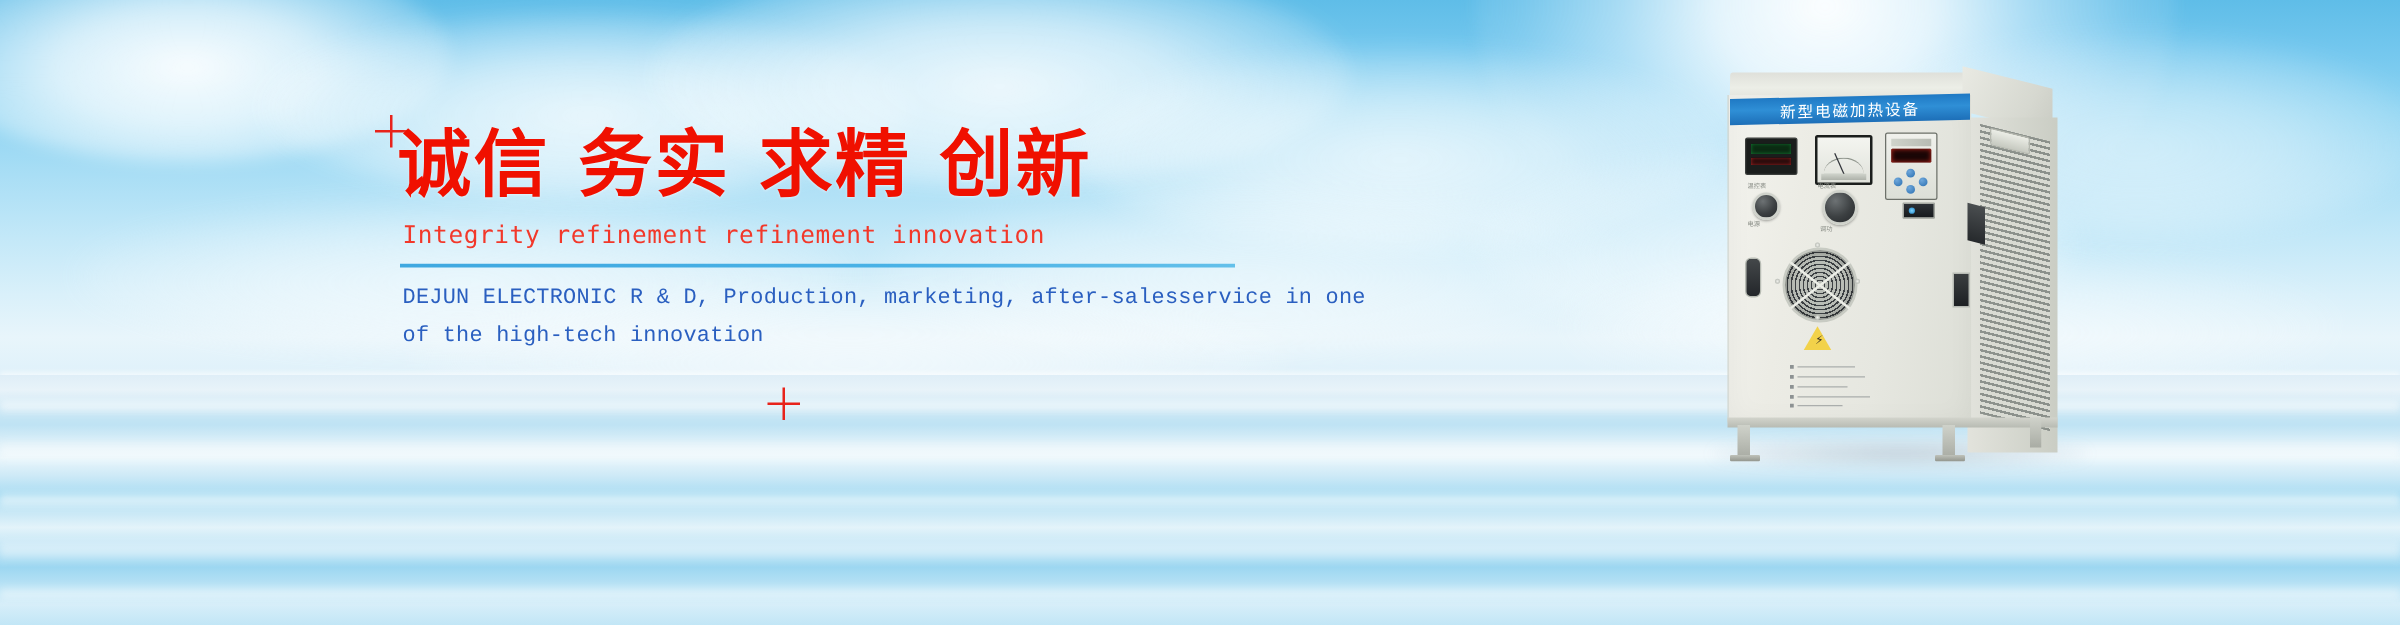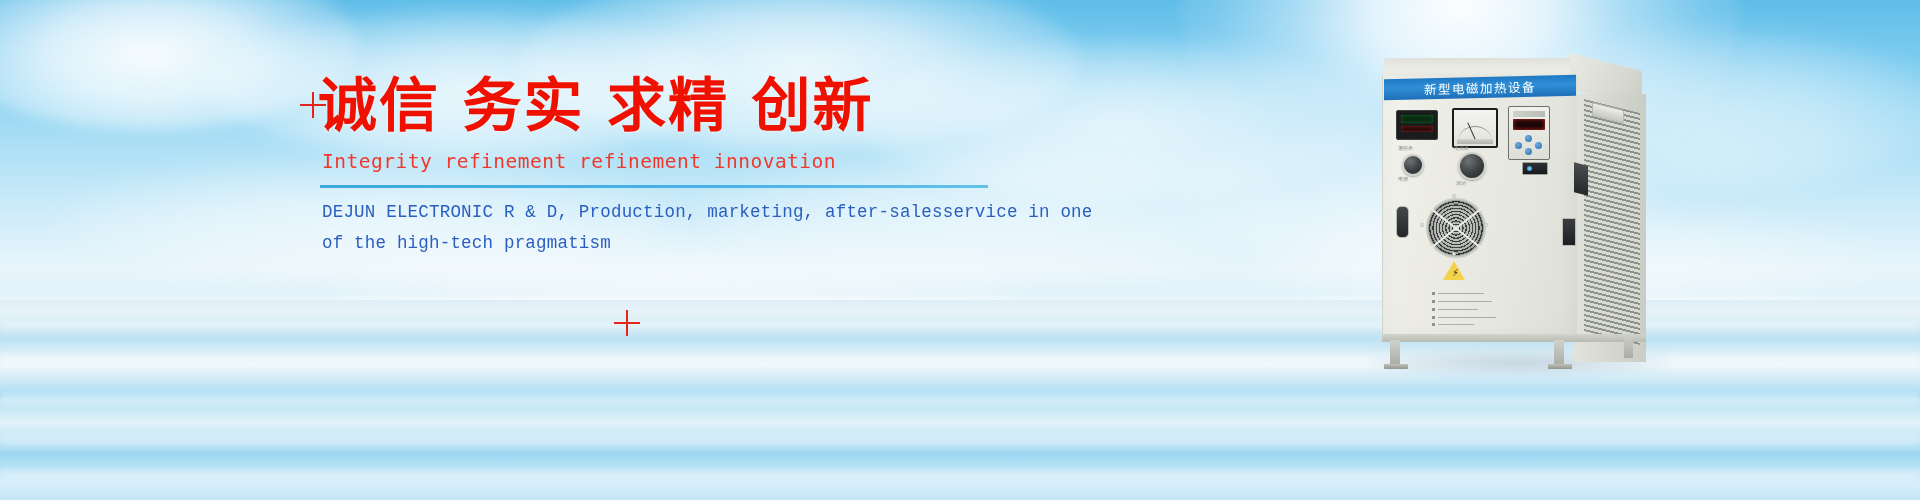--- a/index.html
+++ b/index.html
@@ -111,21 +111,21 @@
     left:0; right:0; top: 296px; height: 10px;
     background: linear-gradient(to bottom, rgba(255,255,255,0) 0%, rgba(255,255,255,0.9) 60%, rgba(255,255,255,0) 100%);
     filter: blur(2px);
     pointer-events:none;
   }
 
   
   .text-block {
     position: absolute;
     left: 318px;
-    top: 74px;
+    top: 100px;
     width: 700px;
   }
   .headline-cn {
     color: #f01000;
     font-family: "DejaVu Sans", sans-serif;
     font-size: 59px;
     font-weight: bold;
     letter-spacing: 2px;
     line-height: 1.1;
     margin: 0;
@@ -479,21 +479,21 @@
 
   <div class="plus plus-a"></div>
   <div class="plus plus-b"></div>
 
   <div class="text-block">
     <h1 class="headline-cn">诚信 务实 求精 创新</h1>
     <div class="headline-en">Integrity  refinement  refinement  innovation</div>
     <div class="divider"></div>
     <div class="sub-en">
       <div>DEJUN ELECTRONIC R &amp; D, Production, marketing, after-salesservice in one</div>
-      <div>of the high-tech pragmatism</div>
+      <div>of the high-tech innovation</div>
     </div>
   </div>
 
   <div class="machine-shadow"></div>
   <div class="machine">
     <div class="m-top"></div>
     <div class="m-top-right"></div>
     <div class="m-side"></div>
     <div class="m-vents"></div>
     <div class="m-front"></div>

